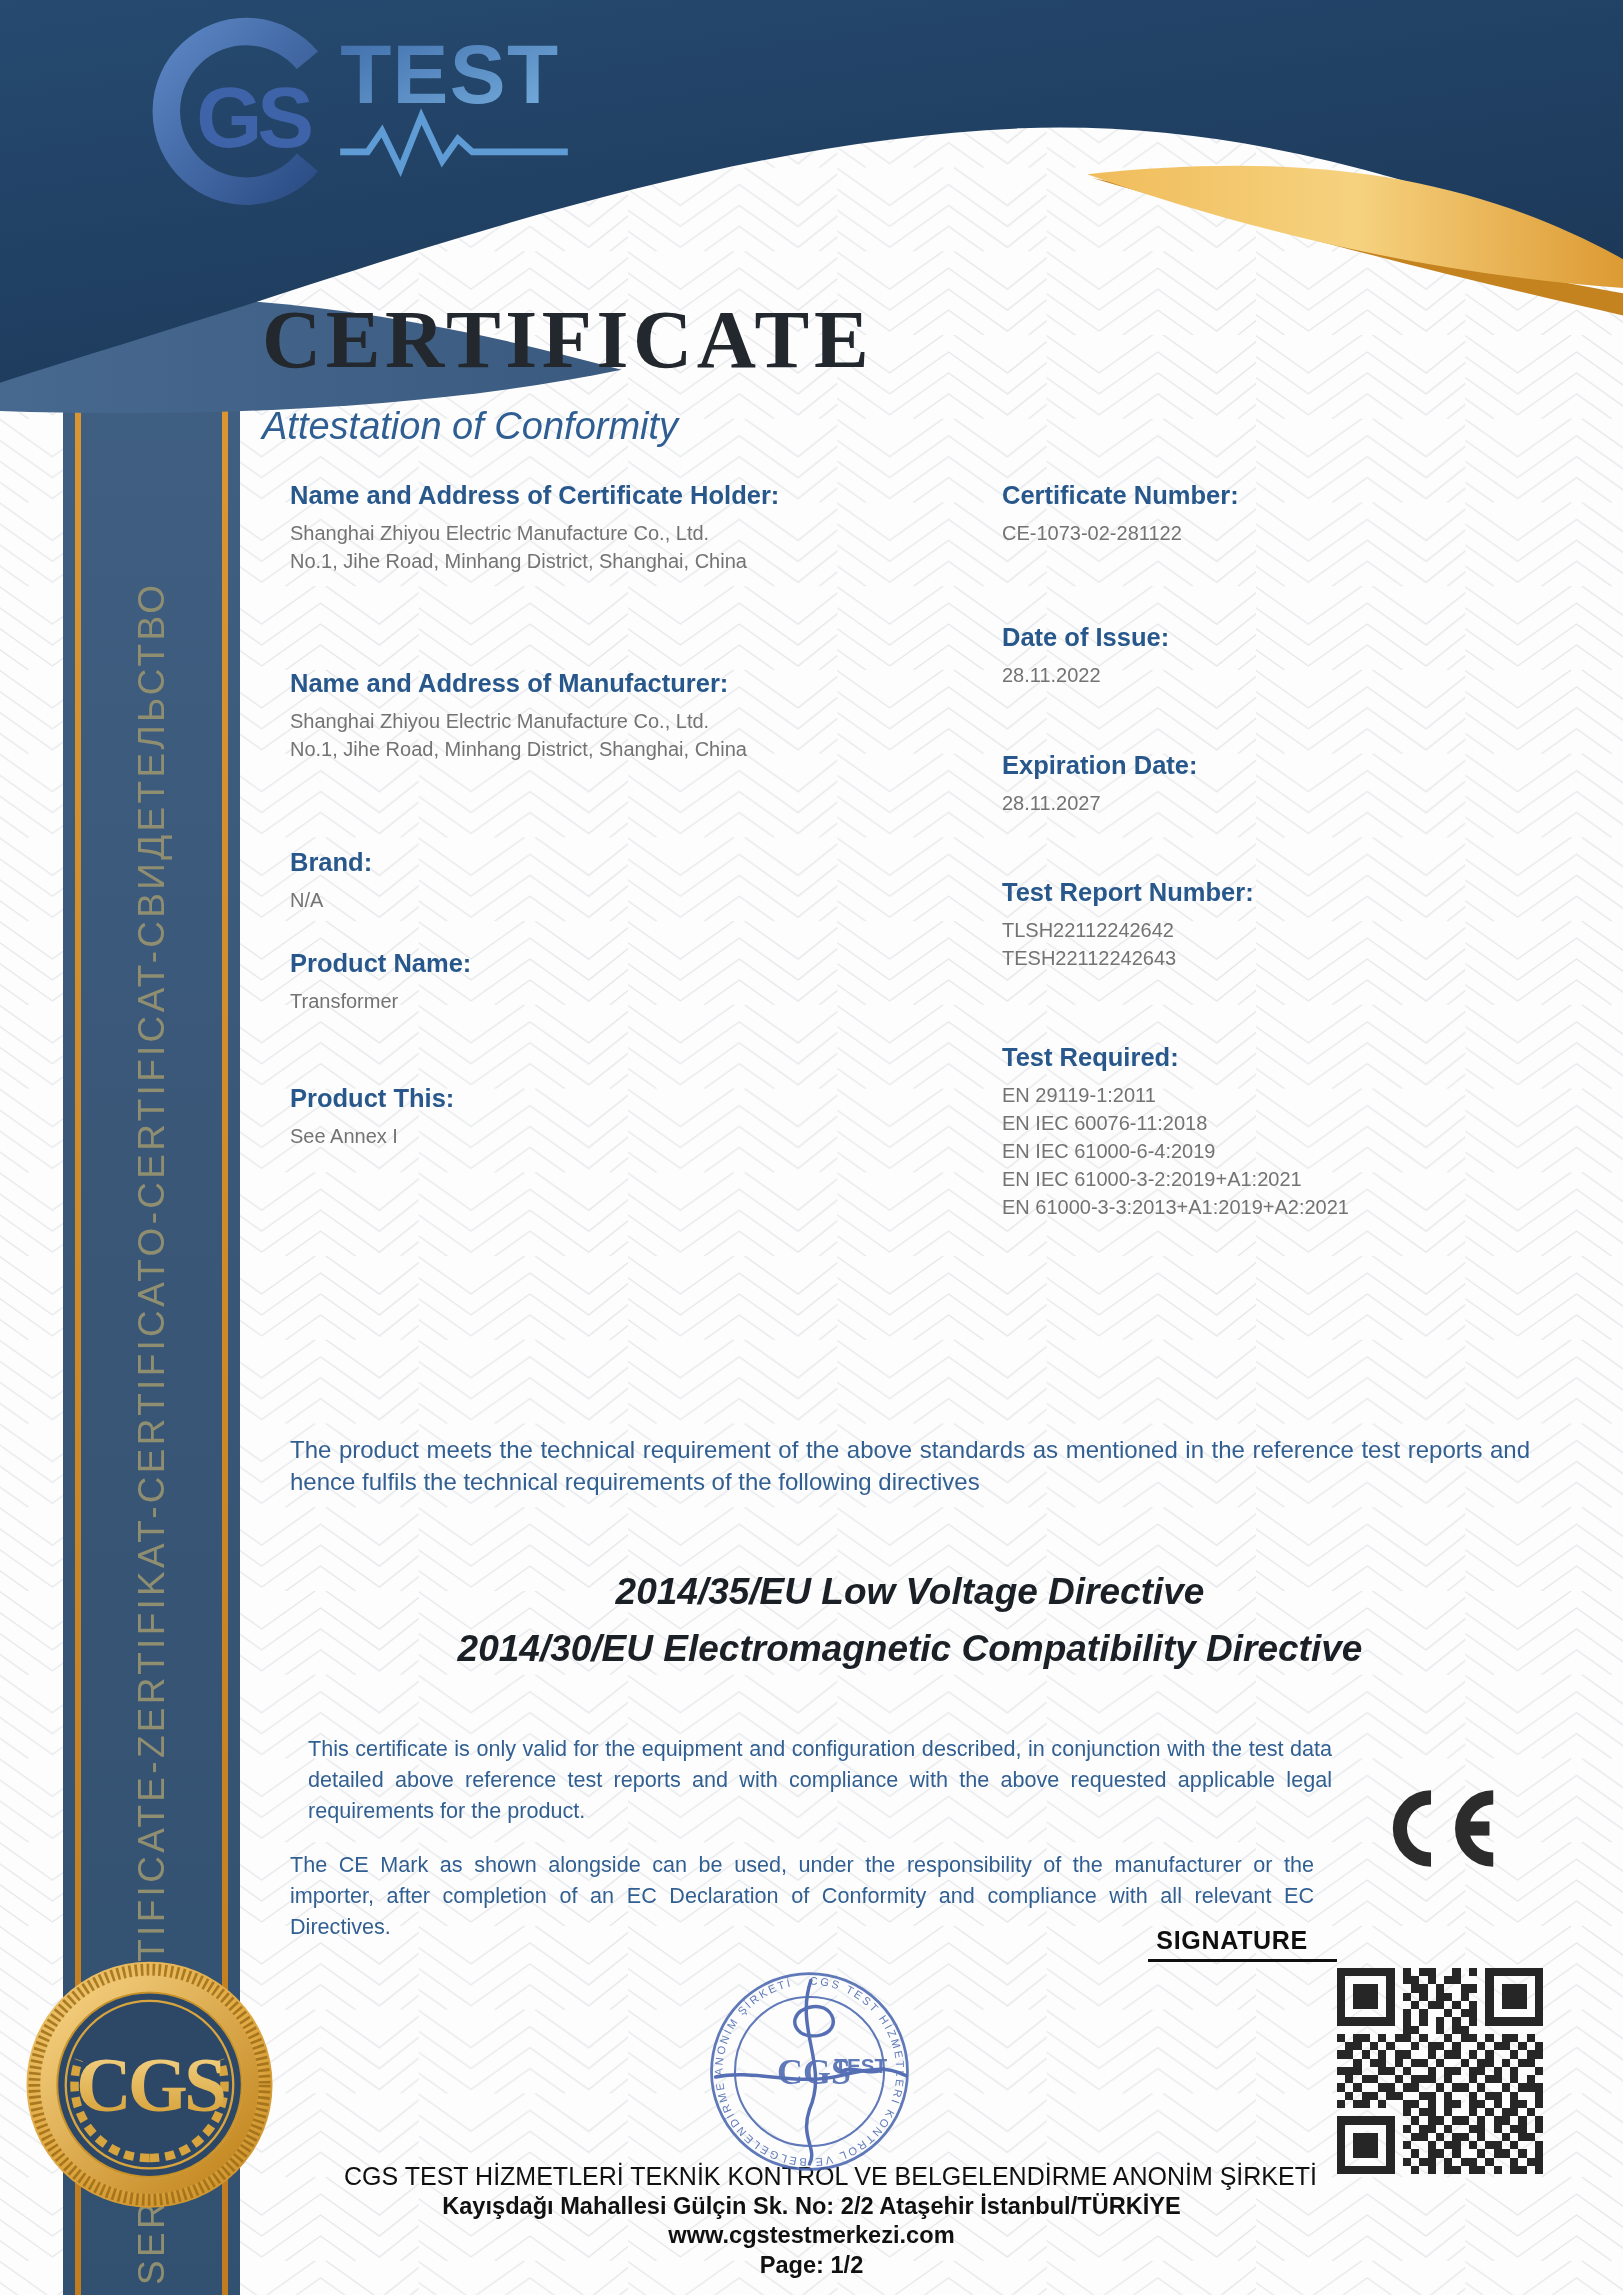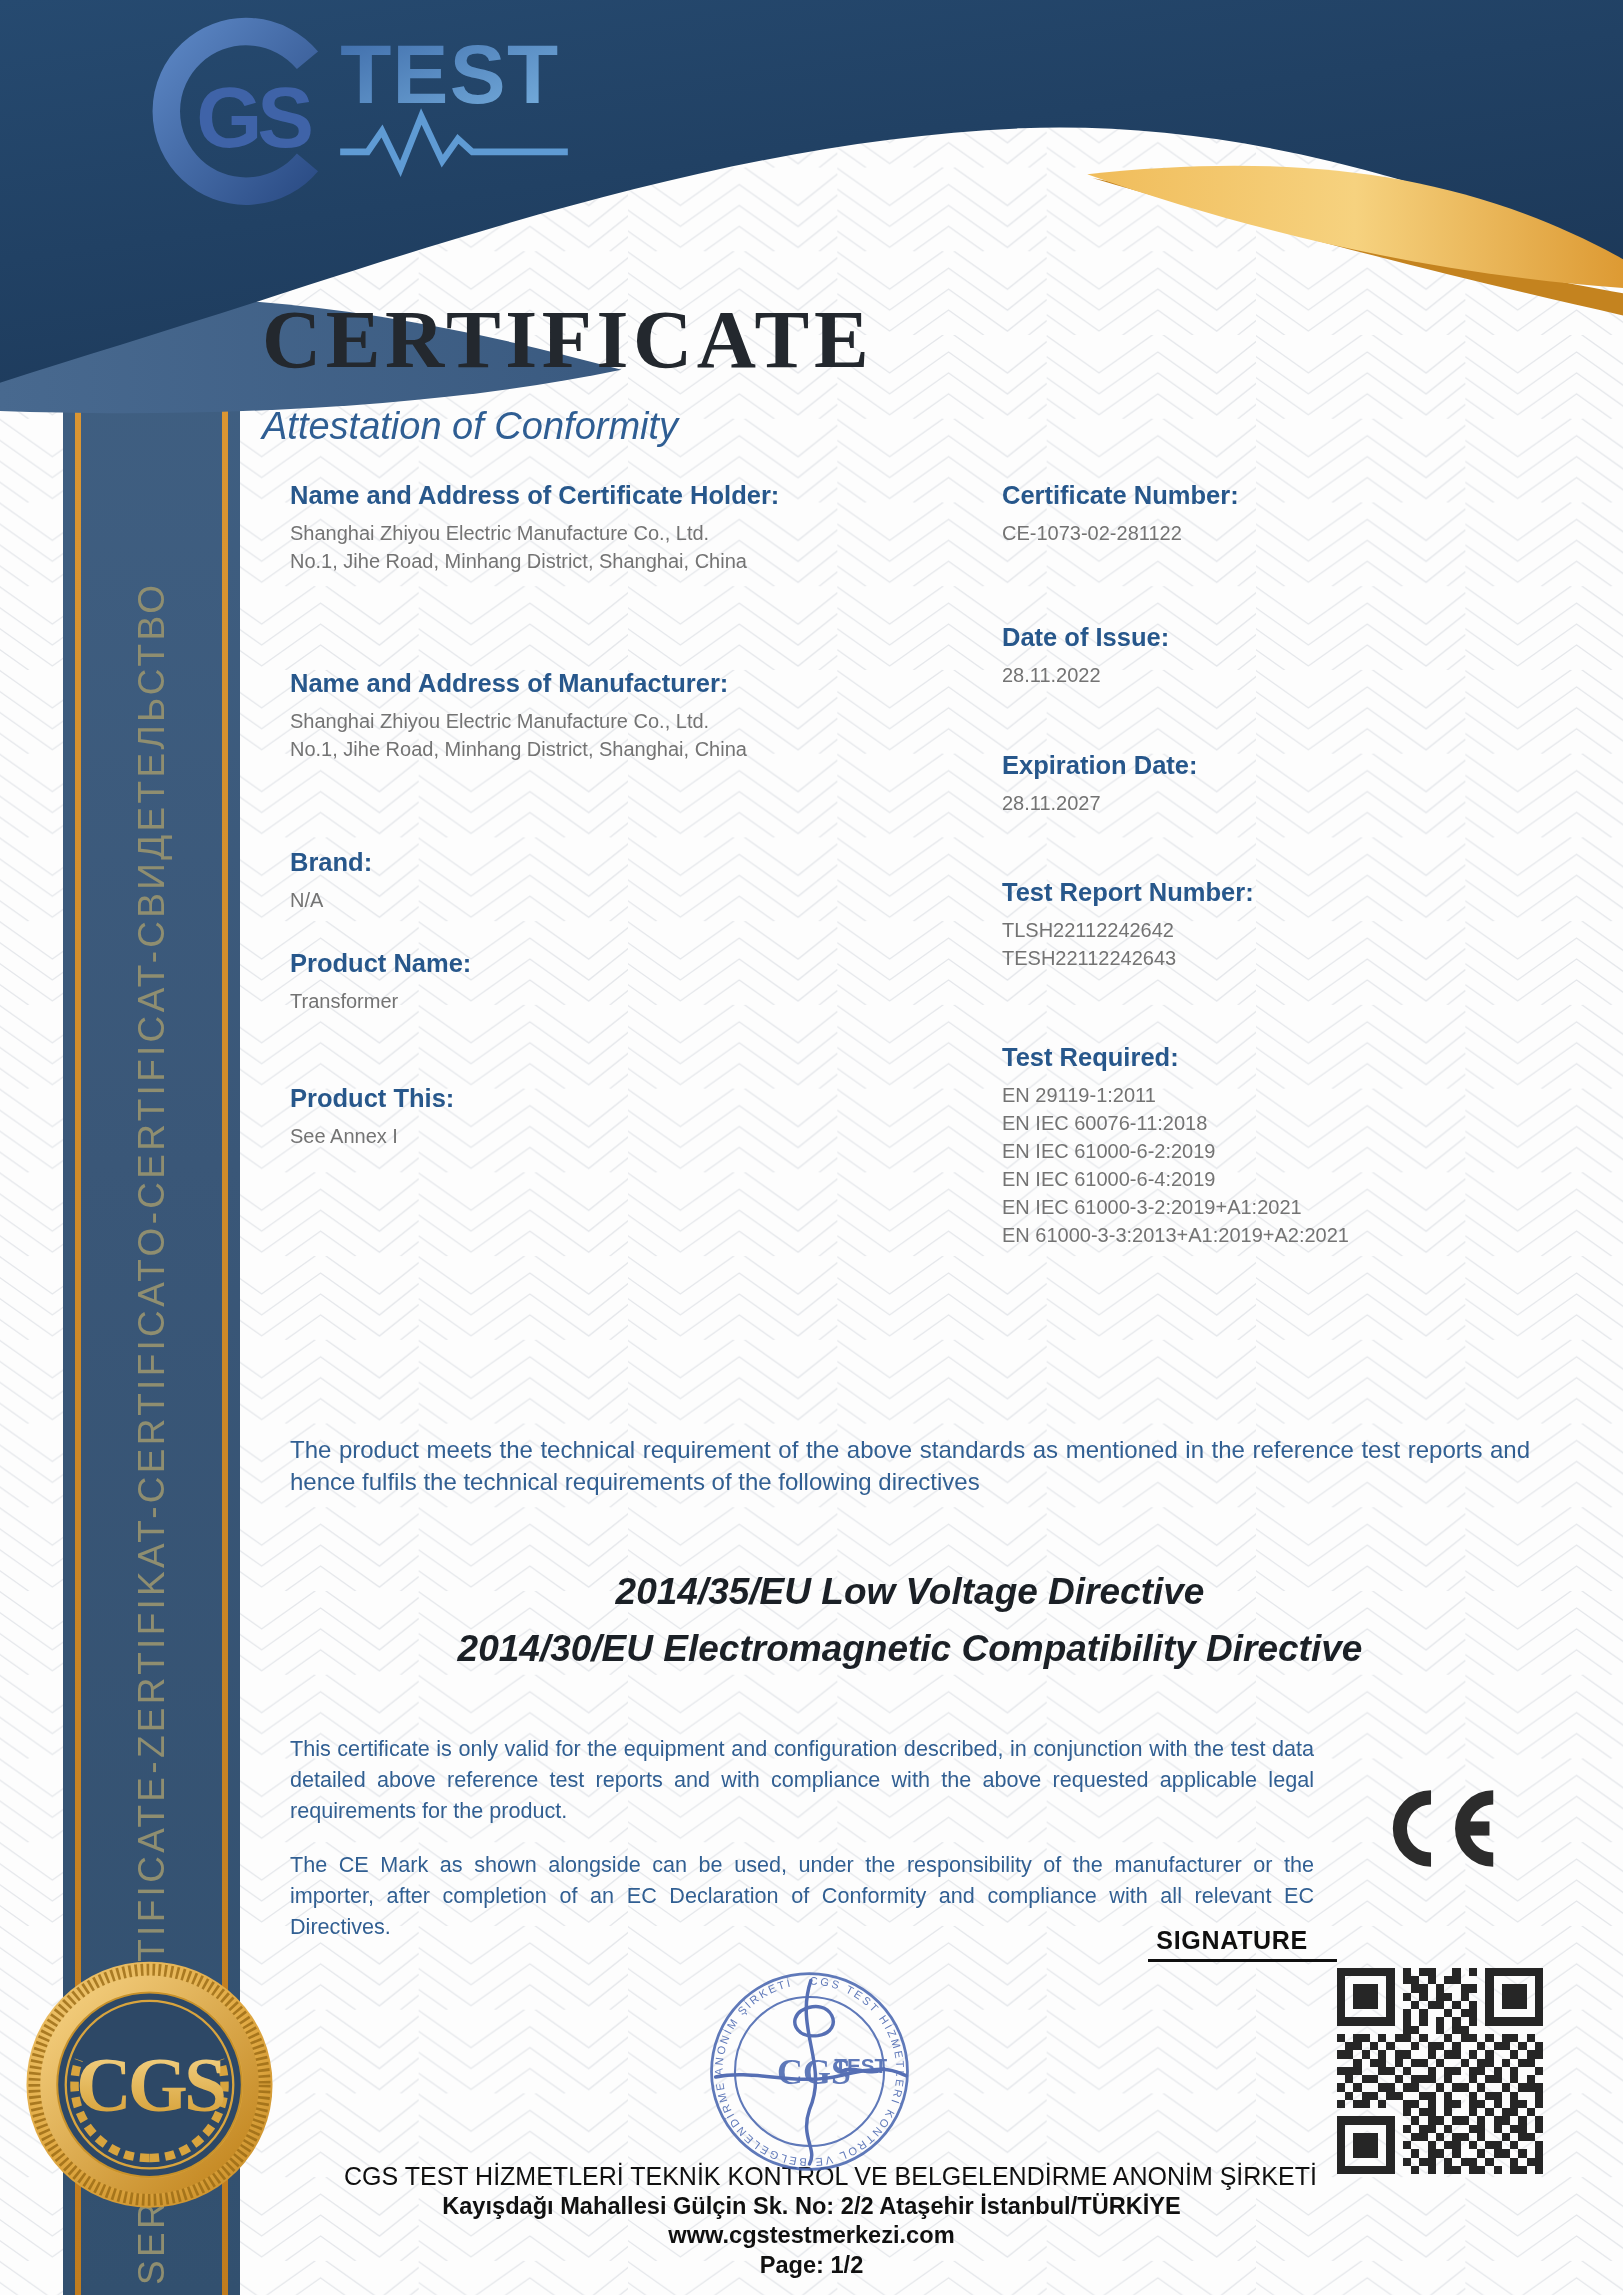--- a/index.html
+++ b/index.html
@@ -67,21 +67,21 @@
     text-align:center;
   }
   .directive-line {
     font-size:37px; font-weight:bold; font-style:italic;
     color:#1b2026; line-height:1.55;
   }
   .disclaimer {
     position:absolute; left:290px; width:1024px; z-index:3;
     font-size:21.6px; color:#315f92; line-height:1.44; text-align:justify;
   }
-  #disclaimer-1 { top:1733px; }
+  #disclaimer-1 { top:1733px;margin-left:18px; }
   #disclaimer-2 { top:1849px; }
 
   #ce-mark { left:1382px; top:1786px; width:115px; height:85px; z-index:3; }
 
   .signature-wrap {
     position:absolute; left:290px; top:1926px; width:1047px; z-index:3;
     text-align:right;
   }
   .signature-label {
     display:inline-block;
@@ -212,21 +212,20 @@
 </div>
 <div class="field col-right" style="top:878px">
   <div class="f-label">Test Report Number:</div>
   <div class="f-value">TLSH22112242642</div>
   <div class="f-value">TESH22112242643</div>
 </div>
 <div class="field col-right" style="top:1043px">
   <div class="f-label">Test Required:</div>
   <div class="f-value">EN 29119-1:2011</div>
   <div class="f-value">EN IEC 60076-11:2018</div>
-  <div class="f-value">EN IEC 61000-6-2:2019</div>
   <div class="f-value">EN IEC 61000-6-4:2019</div>
   <div class="f-value">EN IEC 61000-3-2:2019+A1:2021</div>
   <div class="f-value">EN 61000-3-3:2013+A1:2019+A2:2021</div>
 </div>
 
 <p class="statement">The product meets the technical requirement of the above standards as mentioned in the reference test reports and hence fulfils the technical requirements of the following directives</p>
 <div class="directives">
   <div class="directive-line">2014/35/EU Low Voltage Directive</div>
   <div class="directive-line">2014/30/EU Electromagnetic Compatibility Directive</div>
 </div>

